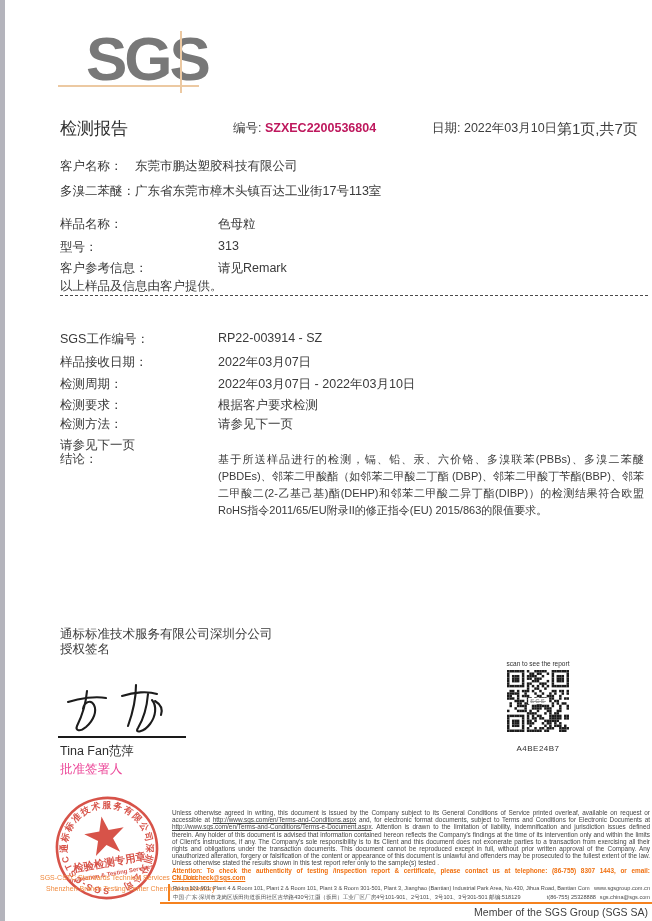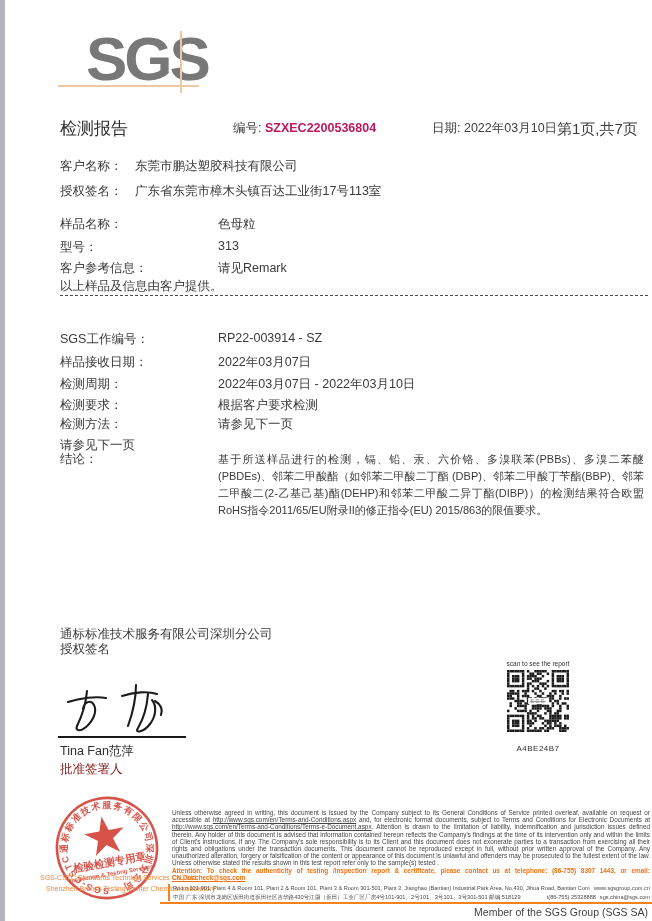--- a/index.html
+++ b/index.html
@@ -34,21 +34,21 @@
   .conclusion-row { position:absolute; left:60px; top:451px; display:flex; width:584px; }
   .conclusion-row .lbl-wide { font-size:12.5px; }
   .conclusion-text { width:426px; font-size:11px; line-height:17px; color:#3a3a3a; text-align:justify; }
 
   
   .company-name { position:absolute; left:60px; top:626px; font-size:12.5px; color:#3a3a3a; }
   .auth-label { position:absolute; left:60px; top:641px; font-size:12.5px; color:#3a3a3a; }
   .sig-svg { position:absolute; left:60px; top:668px; }
   .sig-line { position:absolute; left:58px; top:736px; width:128px; height:2px; background:#1a1a1a; }
   .signer-name { position:absolute; left:60px; top:743px; font-size:12.5px; color:#2e2e2e; }
-  .signer-role { position:absolute; left:60px; top:761px; font-size:12.5px; color:#7f1d1d; }
+  .signer-role { position:absolute; left:60px; top:761px; font-size:12.5px; color:#ec4899; }
 
   
   .qr-wrap { position:absolute; left:484px; top:660px; width:108px; text-align:center; }
   .qr-caption { font-size:6.5px; color:#2f2f2f; }
   .qr-box { position:relative; width:62px; height:62px; margin:3px auto 0; }
   .qr-center-label { position:absolute; left:50%; top:50%; transform:translate(-50%,-50%);
       background:#fff; padding:0 2px; font-size:6px; font-weight:bold; color:#9a9a9a;
       text-decoration:line-through; letter-spacing:1px; }
   .qr-code-text { font-size:8px; color:#2f2f2f; margin-top:12px; letter-spacing:.5px; }
 
@@ -86,21 +86,21 @@
   <span class="report-no"><span>编号:</span> <b>SZXEC2200536804</b></span>
   <span class="report-date"><span>日期:</span> <span>2022年03月10日</span></span>
   <span class="page-info">第1页,共7页</span>
 </div>
 
 <div class="row" style="top:158px">
   <span class="lbl">客户名称：</span>
   <span class="val">东莞市鹏达塑胶科技有限公司</span>
 </div>
 <div class="row" style="top:183px">
-  <span class="lbl">授权签名：</span>
+  <span class="lbl">多溴二苯醚：</span>
   <span class="val">广东省东莞市樟木头镇百达工业街17号113室</span>
 </div>
 
 <div class="row" style="top:216px">
   <span class="lbl-wide">样品名称：</span>
   <span class="val">色母粒</span>
 </div>
 <div class="row" style="top:239px">
   <span class="lbl-wide">型号：</span>
   <span class="val">313</span>

